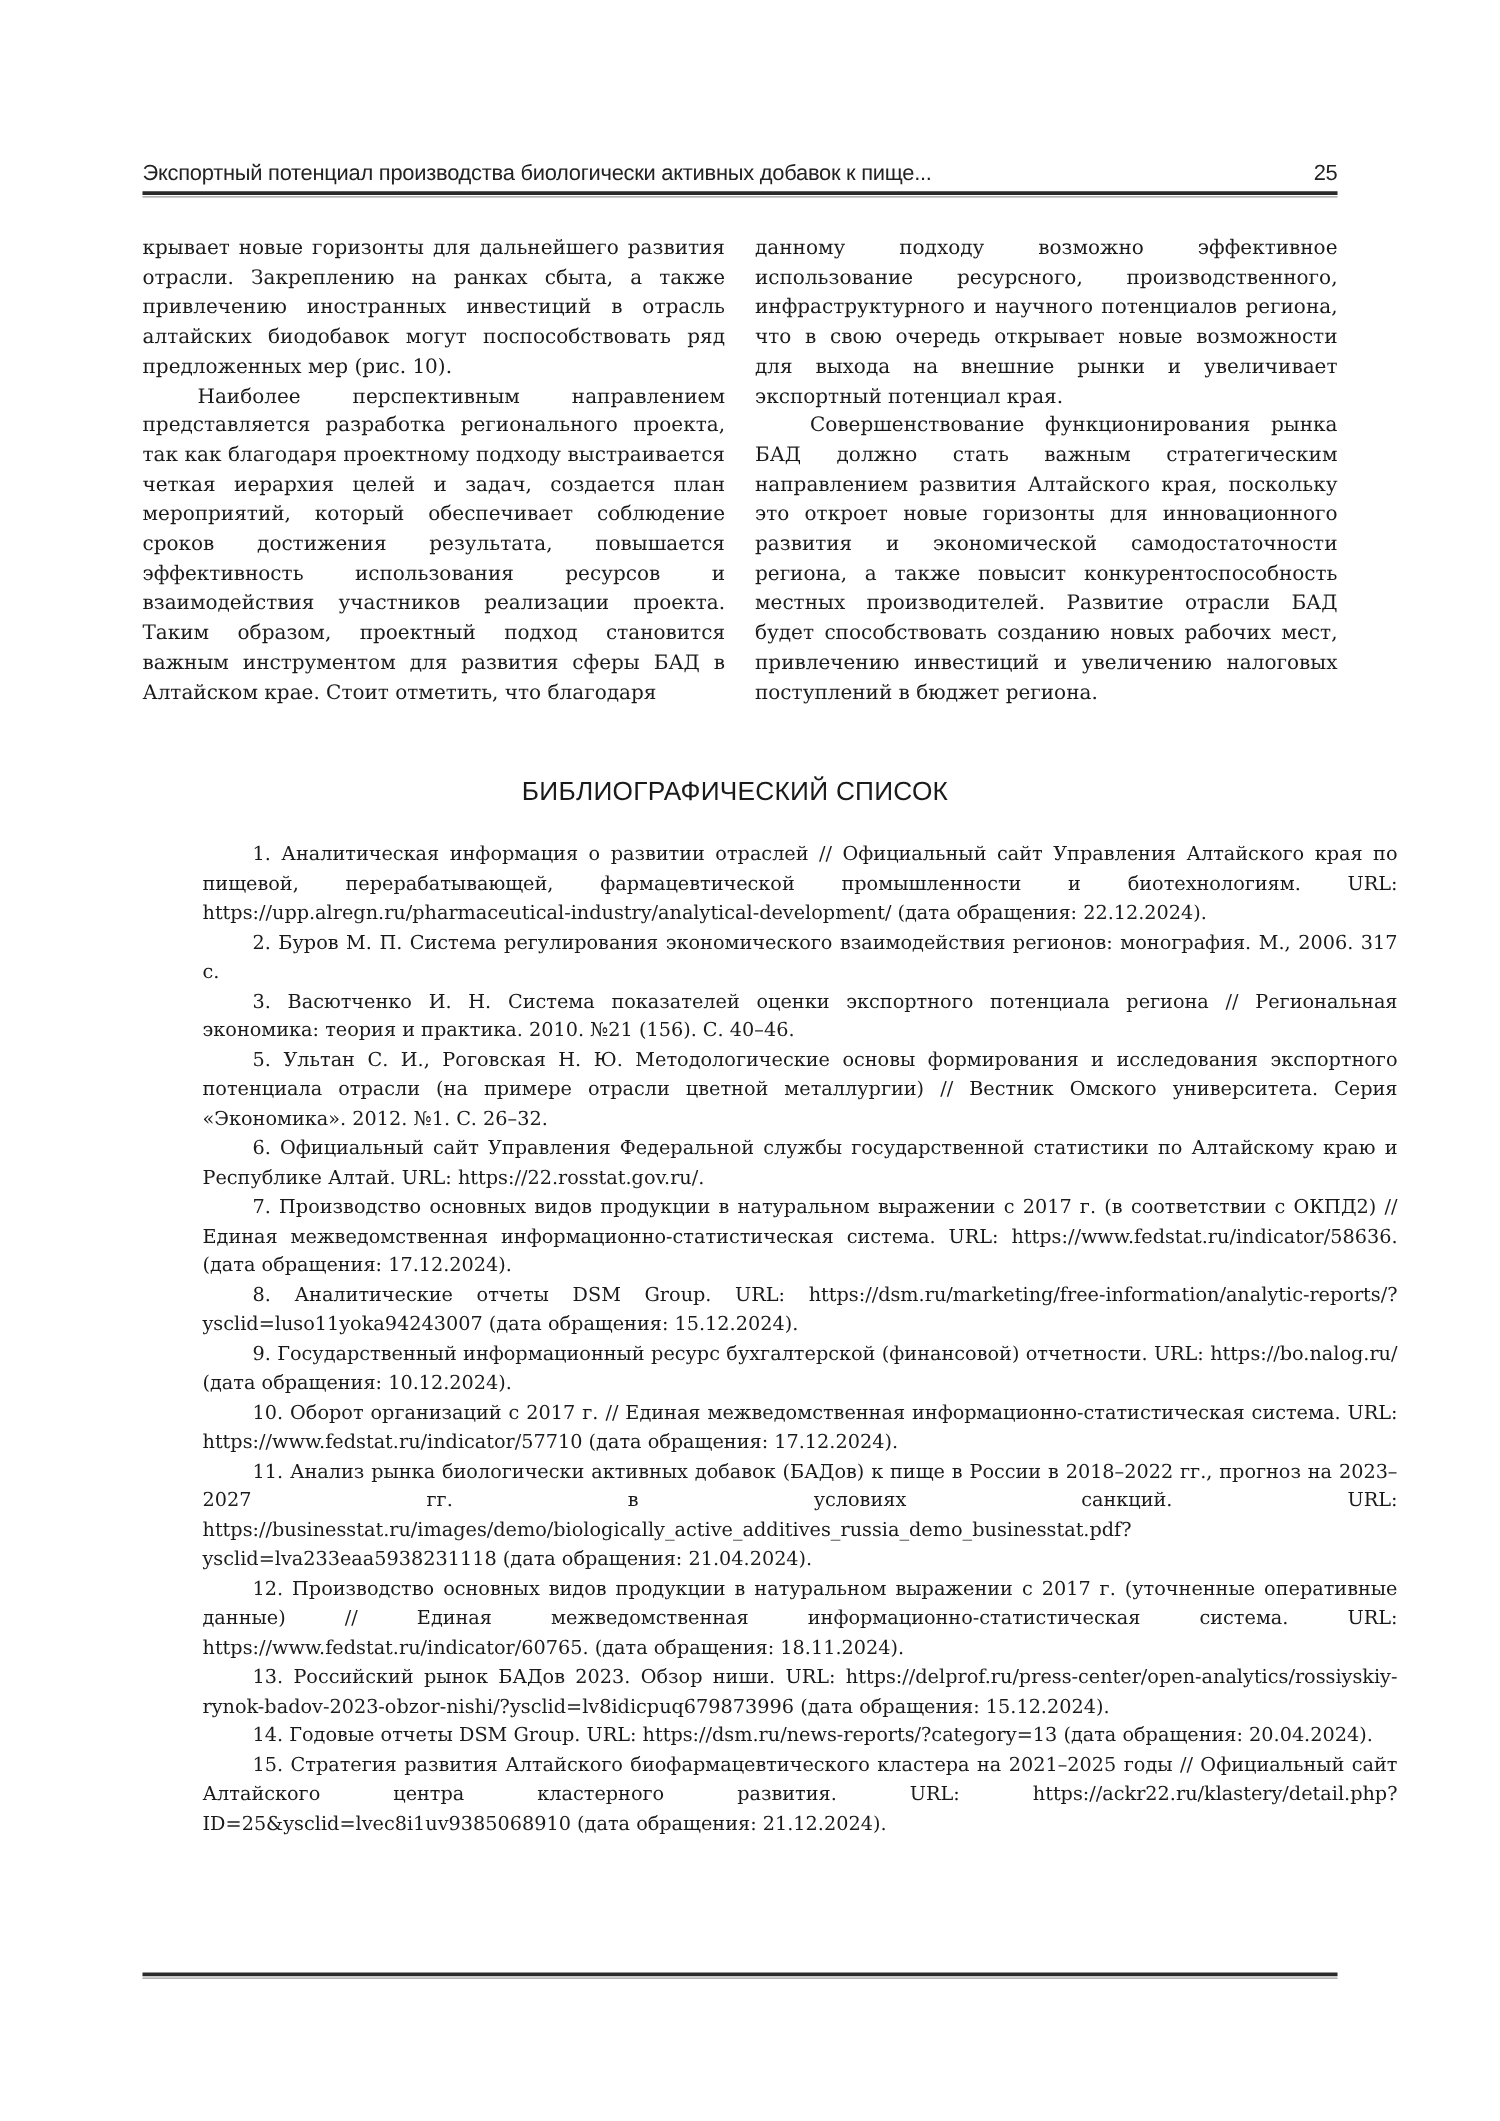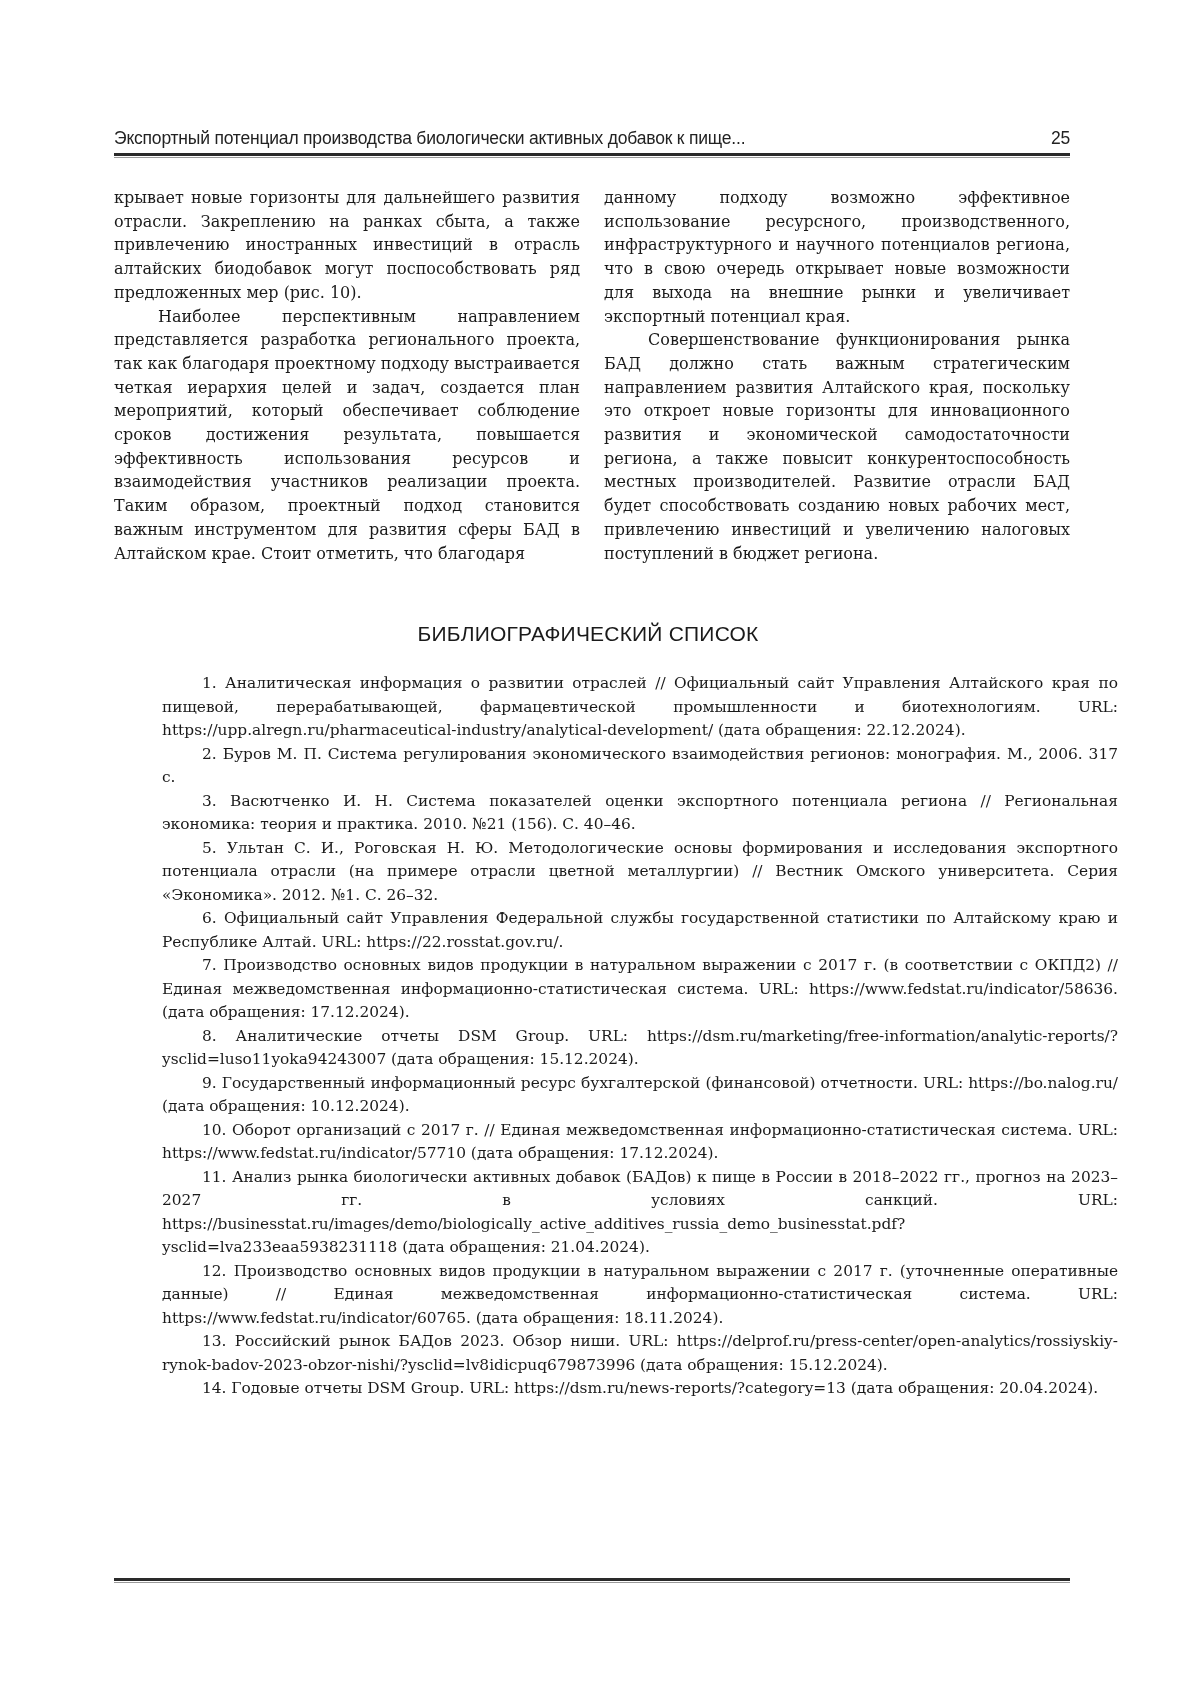--- a/index.html
+++ b/index.html
@@ -55,16 +55,17 @@
   <p class="entry">5. Ультан С. И., Роговская Н. Ю. Методологические основы формирования и исследования экспортного потенциала отрасли (на примере отрасли цветной металлургии) // Вестник Омского университета. Серия «Экономика». 2012. №1. С. 26–32.</p>
   <p class="entry">6. Официальный сайт Управления Федеральной службы государственной статистики по Алтайскому краю и Республике Алтай. URL: https://22.rosstat.gov.ru/.</p>
   <p class="entry">7. Производство основных видов продукции в натуральном выражении с 2017 г. (в соответствии с ОКПД2) // Единая межведомственная информационно-статистическая система. URL: https://www.fedstat.ru/indicator/58636. (дата обращения: 17.12.2024).</p>
   <p class="entry">8. Аналитические отчеты DSM Group. URL: https://dsm.ru/marketing/free-information/analytic-reports/?ysclid=luso11yoka94243007 (дата обращения: 15.12.2024).</p>
   <p class="entry">9. Государственный информационный ресурс бухгалтерской (финансовой) отчетности. URL: https://bo.nalog.ru/ (дата обращения: 10.12.2024).</p>
   <p class="entry">10. Оборот организаций с 2017 г. // Единая межведомственная информационно-статистическая система. URL: https://www.fedstat.ru/indicator/57710 (дата обращения: 17.12.2024).</p>
   <p class="entry">11. Анализ рынка биологически активных добавок (БАДов) к пище в России в 2018–2022 гг., прогноз на 2023–2027 гг. в условиях санкций. URL: https://businesstat.ru/images/demo/biologically_active_additives_russia_demo_businesstat.pdf?ysclid=lva233eaa5938231118 (дата обращения: 21.04.2024).</p>
   <p class="entry">12. Производство основных видов продукции в натуральном выражении с 2017 г. (уточненные оперативные данные) // Единая межведомственная информационно-статистическая система. URL: https://www.fedstat.ru/indicator/60765. (дата обращения: 18.11.2024).</p>
   <p class="entry">13. Российский рынок БАДов 2023. Обзор ниши. URL: https://delprof.ru/press-center/open-analytics/rossiyskiy-rynok-badov-2023-obzor-nishi/?ysclid=lv8idicpuq679873996 (дата обращения: 15.12.2024).</p>
   <p class="entry">14. Годовые отчеты DSM Group. URL: https://dsm.ru/news-reports/?category=13 (дата обращения: 20.04.2024).</p>
+  <p class="entry">15. Стратегия развития Алтайского биофармацевтического кластера на 2021–2025 годы // Официальный сайт Алтайского центра кластерного развития. URL: https://ackr22.ru/klastery/detail.php? ID=25&amp;ysclid=lvec8i1uv9385068910 (дата обращения: 21.12.2024).</p>
 </div>
 
 <div class="rule-bottom"></div>
 <div class="rule-bottom-thin"></div>
 
 </body></html>

